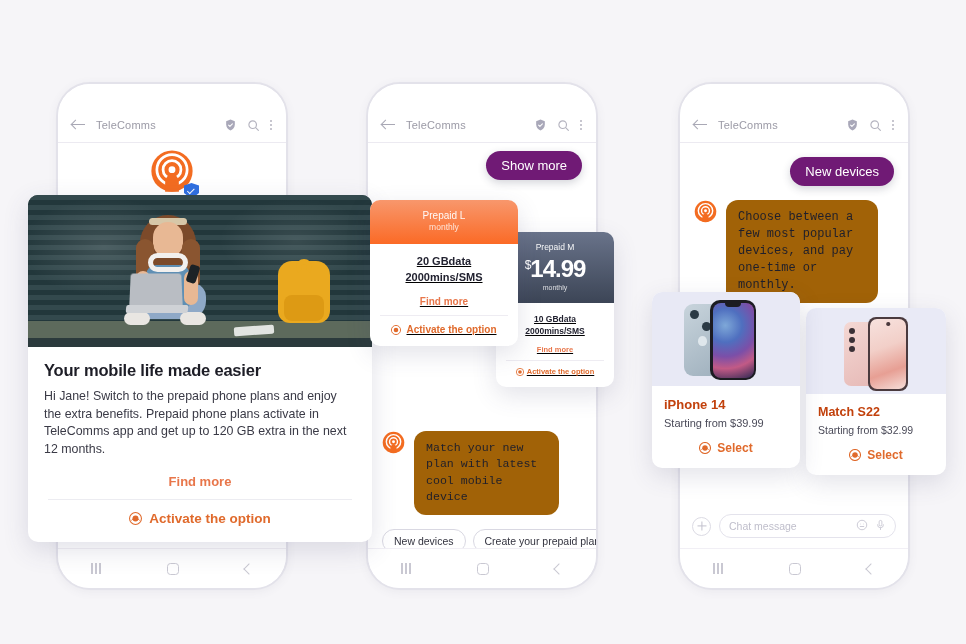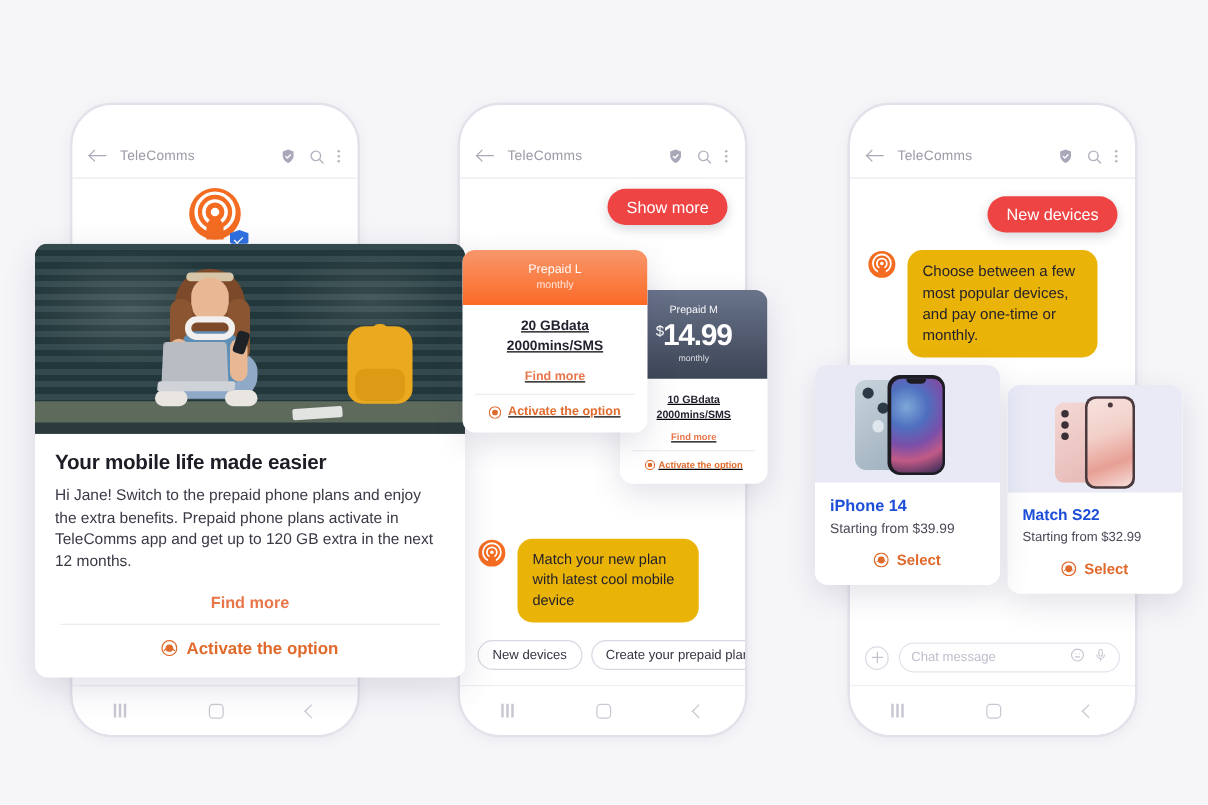--- a/index.html
+++ b/index.html
@@ -181,21 +181,21 @@
   .ph-laptop-s { position: absolute; left: 14px; bottom: 18px; width: 52px; height: 34px; background: #b9bdc3; border-radius: 3px; transform: perspective(60px) rotateX(6deg); }
   .ph-shoe1 { position: absolute; left: 8px; bottom: 0px; width: 26px; height: 13px; background: #e9e6e2; border-radius: 7px; }
   .ph-shoe2 { position: absolute; left: 64px; bottom: 0px; width: 26px; height: 13px; background: #e9e6e2; border-radius: 7px; }
   .ph-bag { position: absolute; right: 42px; bottom: 24px; width: 52px; height: 62px; background: #eaa91f; border-radius: 14px 14px 12px 12px; }
   .ph-bag-f { position: absolute; right: 48px; bottom: 26px; width: 40px; height: 26px; background: #dd9a14; border-radius: 8px; }
   .ph-bag-s { position: absolute; right: 60px; bottom: 72px; width: 16px; height: 16px; border: 5px solid #eaa91f; border-radius: 50%; border-bottom-color: transparent; }
   .ph-paper { position: absolute; right: 98px; bottom: 12px; width: 40px; height: 9px; background: #e2e4e1; border-radius: 2px; transform: rotate(-4deg); }
 
   
   .pill-dark {
-    background: #ef4444;
+    background: #701a75;
     color: #fff;
     border-radius: 20px;
     padding: 7px 15px;
     font-size: 13px;
     display: inline-block;
     box-shadow: 0 3px 9px rgba(40,45,70,.2);
   }
   .show-more-wrap { position: absolute; right: 14px; top: 8px; z-index: 25; }
 
   .plan-card {
@@ -230,26 +230,27 @@
   .plan-card.m .plan-sep { margin-top: 6px; }
   .plan-act {
     margin-top: 8px; display: flex; align-items: center; justify-content: center; gap: 5px;
     font-size: 10px; font-weight: bold; color: #e06a2c;
   }
   .plan-card.m .plan-act { font-size: 7.5px; margin-top: 6px; gap: 3px; }
 
   
   .bot-row { display: flex; align-items: flex-start; gap: 9px; padding: 0 14px; }
   .bubble {
-    background: #eab308;
+    background: #a16207;
     border-radius: 12px;
     padding: 9px 12px;
     font-size: 12px;
     line-height: 1.42;
     color: #1f1f2b;
+    font-family: Liberation Mono, monospace;
   }
   .bubble-sm { font-size: 11.6px; }
 
   .chips { display: flex; gap: 7px; padding: 0 14px; margin-top: 14px; }
   .chip {
     border: 1px solid #d9d8e2;
     border-radius: 16px;
     padding: 5px 11px;
     font-size: 10.5px;
     color: #33333f;
@@ -281,21 +282,21 @@
     background: #fff;
     border-radius: 10px;
     box-shadow: 0 8px 24px rgba(70,70,110,.15);
     overflow: hidden;
   }
   .dev-card.a { left: -20px; top: 222px; width: 148px; z-index: 22; }
   .dev-card.b { left: 134px; top: 238px; width: 140px; z-index: 21; }
   .dev-img { height: 94px; background: #e8e9f5; position: relative; overflow: hidden; }
   .dev-card.b .dev-img { height: 86px; background: #e9eaf6; }
   .dev-info { padding: 11px 12px 13px; }
-  .dev-name { font-size: 13px; font-weight: bold; color: #1d4ed8; }
+  .dev-name { font-size: 13px; font-weight: bold; color: #c2410c; }
   .dev-card.b .dev-name { font-size: 12.5px; }
   .dev-price { margin-top: 5px; font-size: 11px; color: #4a4a58; }
   .dev-card.b .dev-price { font-size: 10.5px; }
   .dev-select {
     margin-top: 12px;
     display: flex; align-items: center; justify-content: center; gap: 6px;
     font-size: 12px; font-weight: bold; color: #e06a2c;
   }
 
   

